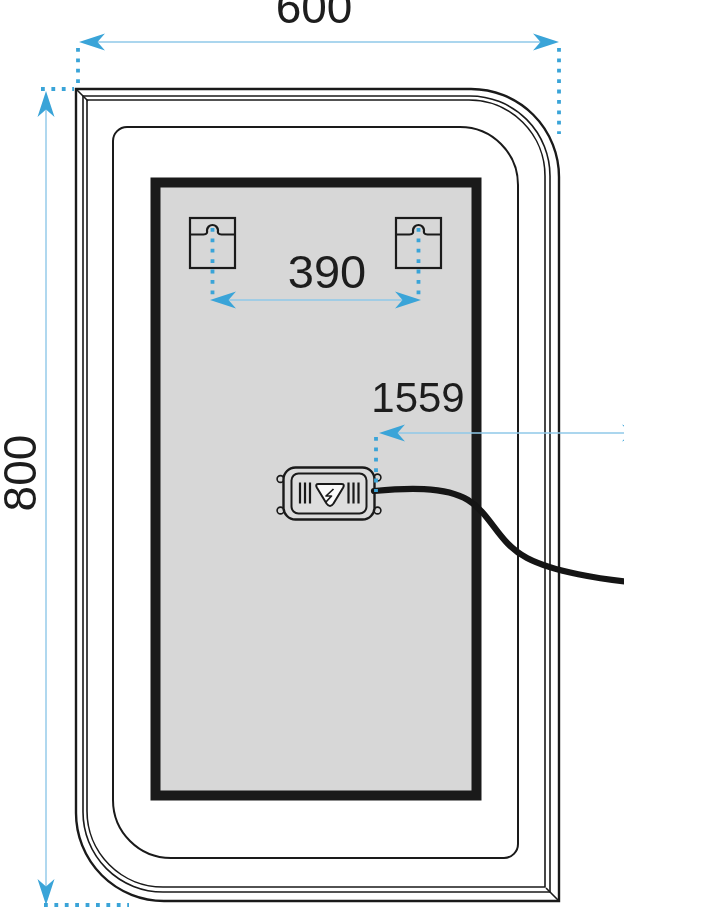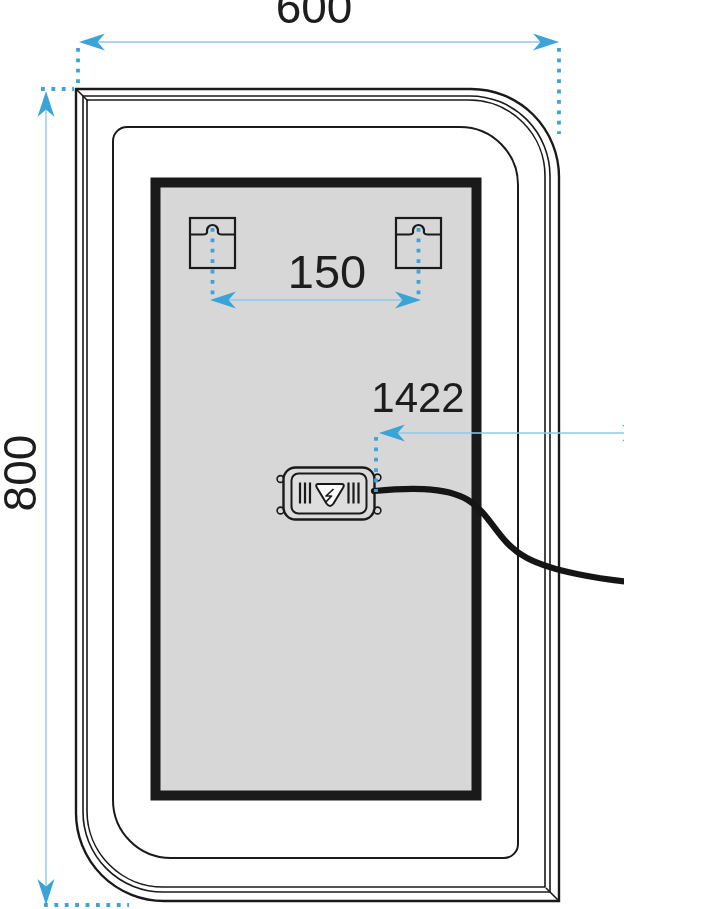--- a/index.html
+++ b/index.html
@@ -136,16 +136,16 @@
 
     <g>
       <line x1="382" y1="433" x2="645" y2="433" stroke="#8fc8e8" stroke-width="1.4"></line>
       <use href="#arrow" transform="translate(379,433)"></use>
       <use href="#arrow" transform="translate(648,433) rotate(180)"></use>
     </g>
   </svg>
 
   <div class="dim-label w600">600</div>
   <div class="dim-label h800">800</div>
-  <div class="dim-label b280">150</div>
-  <div class="dim-label c1015">1422</div>
+  <div class="dim-label b280">390</div>
+  <div class="dim-label c1015">1559</div>
 
 </div>
 
 </body></html>

